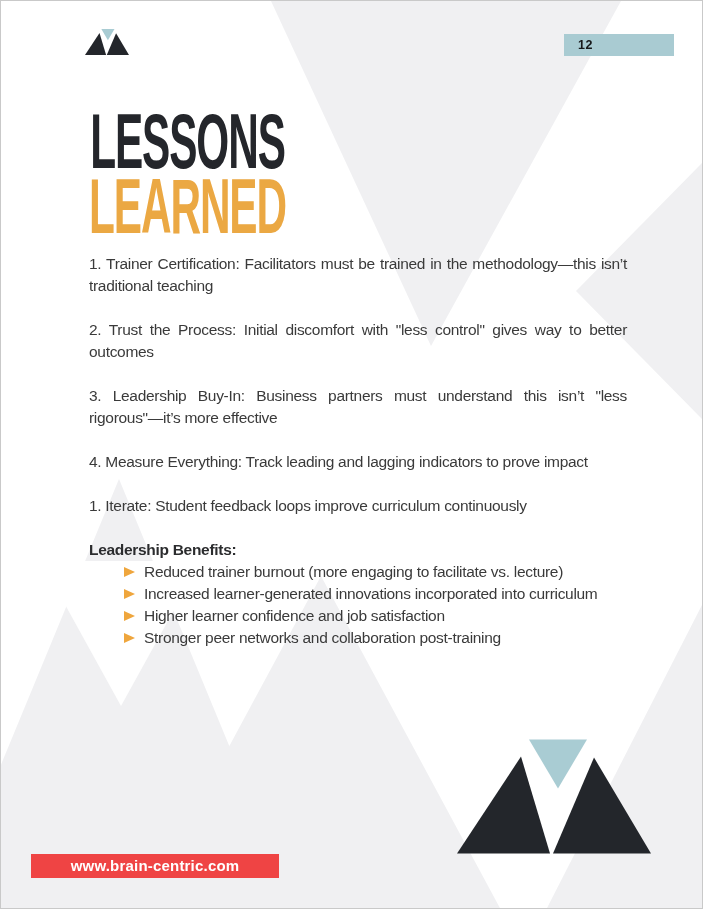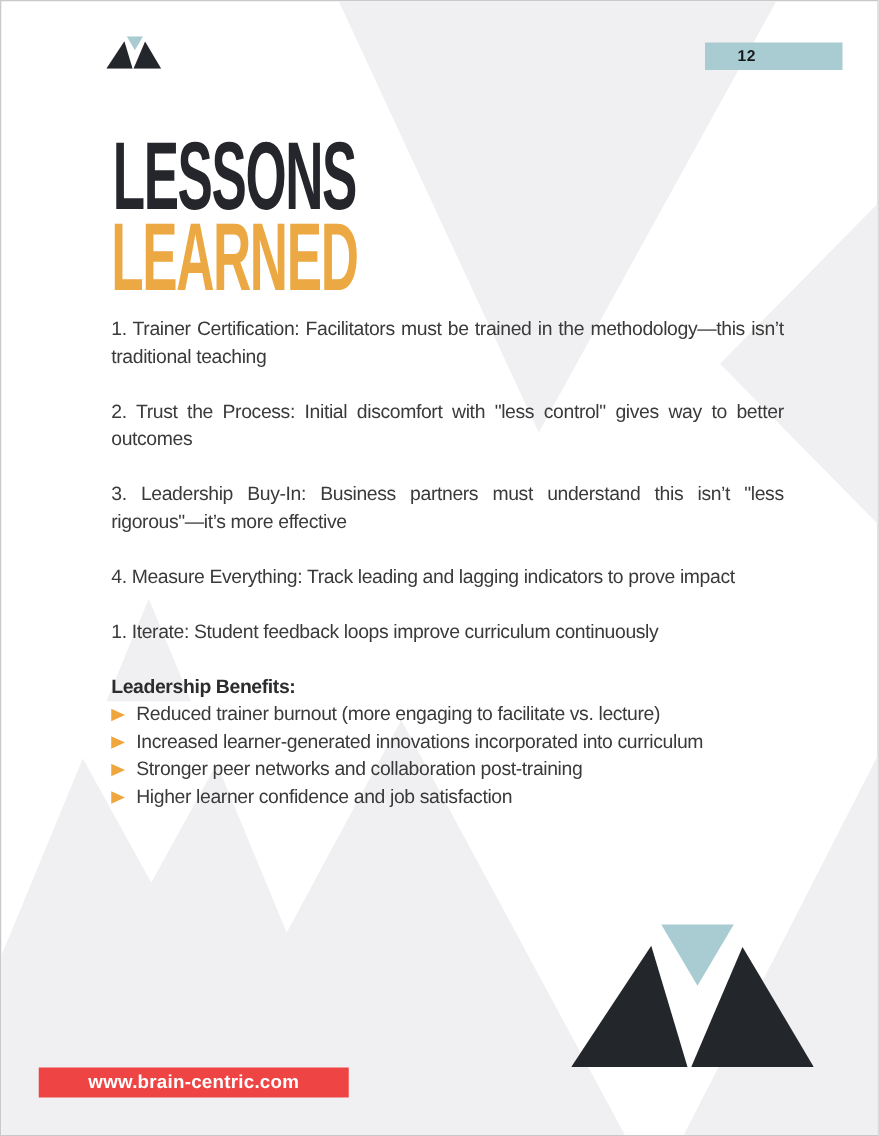--- a/index.html
+++ b/index.html
@@ -9,21 +9,21 @@
     overflow:hidden; font-family:"Liberation Sans", sans-serif;
   }
   .watermark { position:absolute; left:0; top:0; width:703px; height:909px; }
 
   .logo-small { position:absolute; left:84px; top:28px; width:44px; height:26px; }
   .logo-large { position:absolute; left:456px; top:738px; width:194px; height:115px; }
 
   .page-badge {
     position:absolute; left:563px; top:33px; width:110px; height:22px;
     background:#a9cbd2; color:#17181a; font-size:12.5px; font-weight:700;
-    line-height:22px; padding-left:26px; box-sizing:border-box; letter-spacing:0.5px;
+    line-height:22px; padding-left:14px; box-sizing:border-box; letter-spacing:0.5px;
   }
 
   .title { position:absolute; left:88px; top:108px;text-align:center; }
   .title-line {
     font-weight:700; font-size:77px; line-height:65px; letter-spacing:-2px;
     transform:scaleX(0.55); transform-origin:0 50%; white-space:nowrap;
   }
   .title-line.dark   { color:#24262b; }
   .title-line.yellow { color:#eba843; }
 
@@ -31,21 +31,21 @@
     position:absolute; left:88px; top:252px; width:538px;
     color:#3a3a3a; font-size:15.5px; line-height:22px; letter-spacing:-0.3px;
     text-align:justify;
   }
   .content .heading { font-weight:700; color:#2b2c2e; text-align:left; }
   .content .heading.gap-above { margin-top:22px; }
   .content p.item { margin:22px 0 0 0; }
   .content p.item.first { margin-top:0; }
 
   .benefits { list-style:none; margin:0; padding:0; }
-  .benefit { display:flex; align-items:flex-start; text-align:left; }
+  .benefit { display:flex; align-items:flex-start; text-align:left;margin-left:35px; }
   .tri {
     flex:none; width:0; height:0; margin:6px 9px 0 0;
     border-left:11px solid #efa63d;
     border-top:5.5px solid transparent;
     border-bottom:5.5px solid transparent;
   }
 
   .footer-bar {
     position:absolute; left:30px; top:853px; width:248px; height:24px;
     background:#ef4444; color:#ffffff; font-weight:700; font-size:15px;
@@ -93,25 +93,25 @@
       <li class="benefit">
         <span class="tri"></span>
         <span>Reduced trainer burnout (more engaging to facilitate vs. lecture)</span>
       </li>
       <li class="benefit">
         <span class="tri"></span>
         <span>Increased learner-generated innovations incorporated into curriculum</span>
       </li>
       <li class="benefit">
         <span class="tri"></span>
-        <span>Stronger peer networks and collaboration post-training</span>
+        <span>Higher learner confidence and job satisfaction</span>
       </li>
       <li class="benefit">
         <span class="tri"></span>
-        <span>Higher learner confidence and job satisfaction</span>
+        <span>Stronger peer networks and collaboration post-training</span>
       </li>
     </ul>
   </div>
 
   <svg class="logo-large" viewBox="0 0 194 114" xmlns="http://www.w3.org/2000/svg">
     <polygon points="72,0 130,0 101,49" fill="#a9ccd3"></polygon>
     <polygon points="64,17 0,114 93,114" fill="#23262b"></polygon>
     <polygon points="137,18 96,114 194,114" fill="#23262b"></polygon>
   </svg>
 

